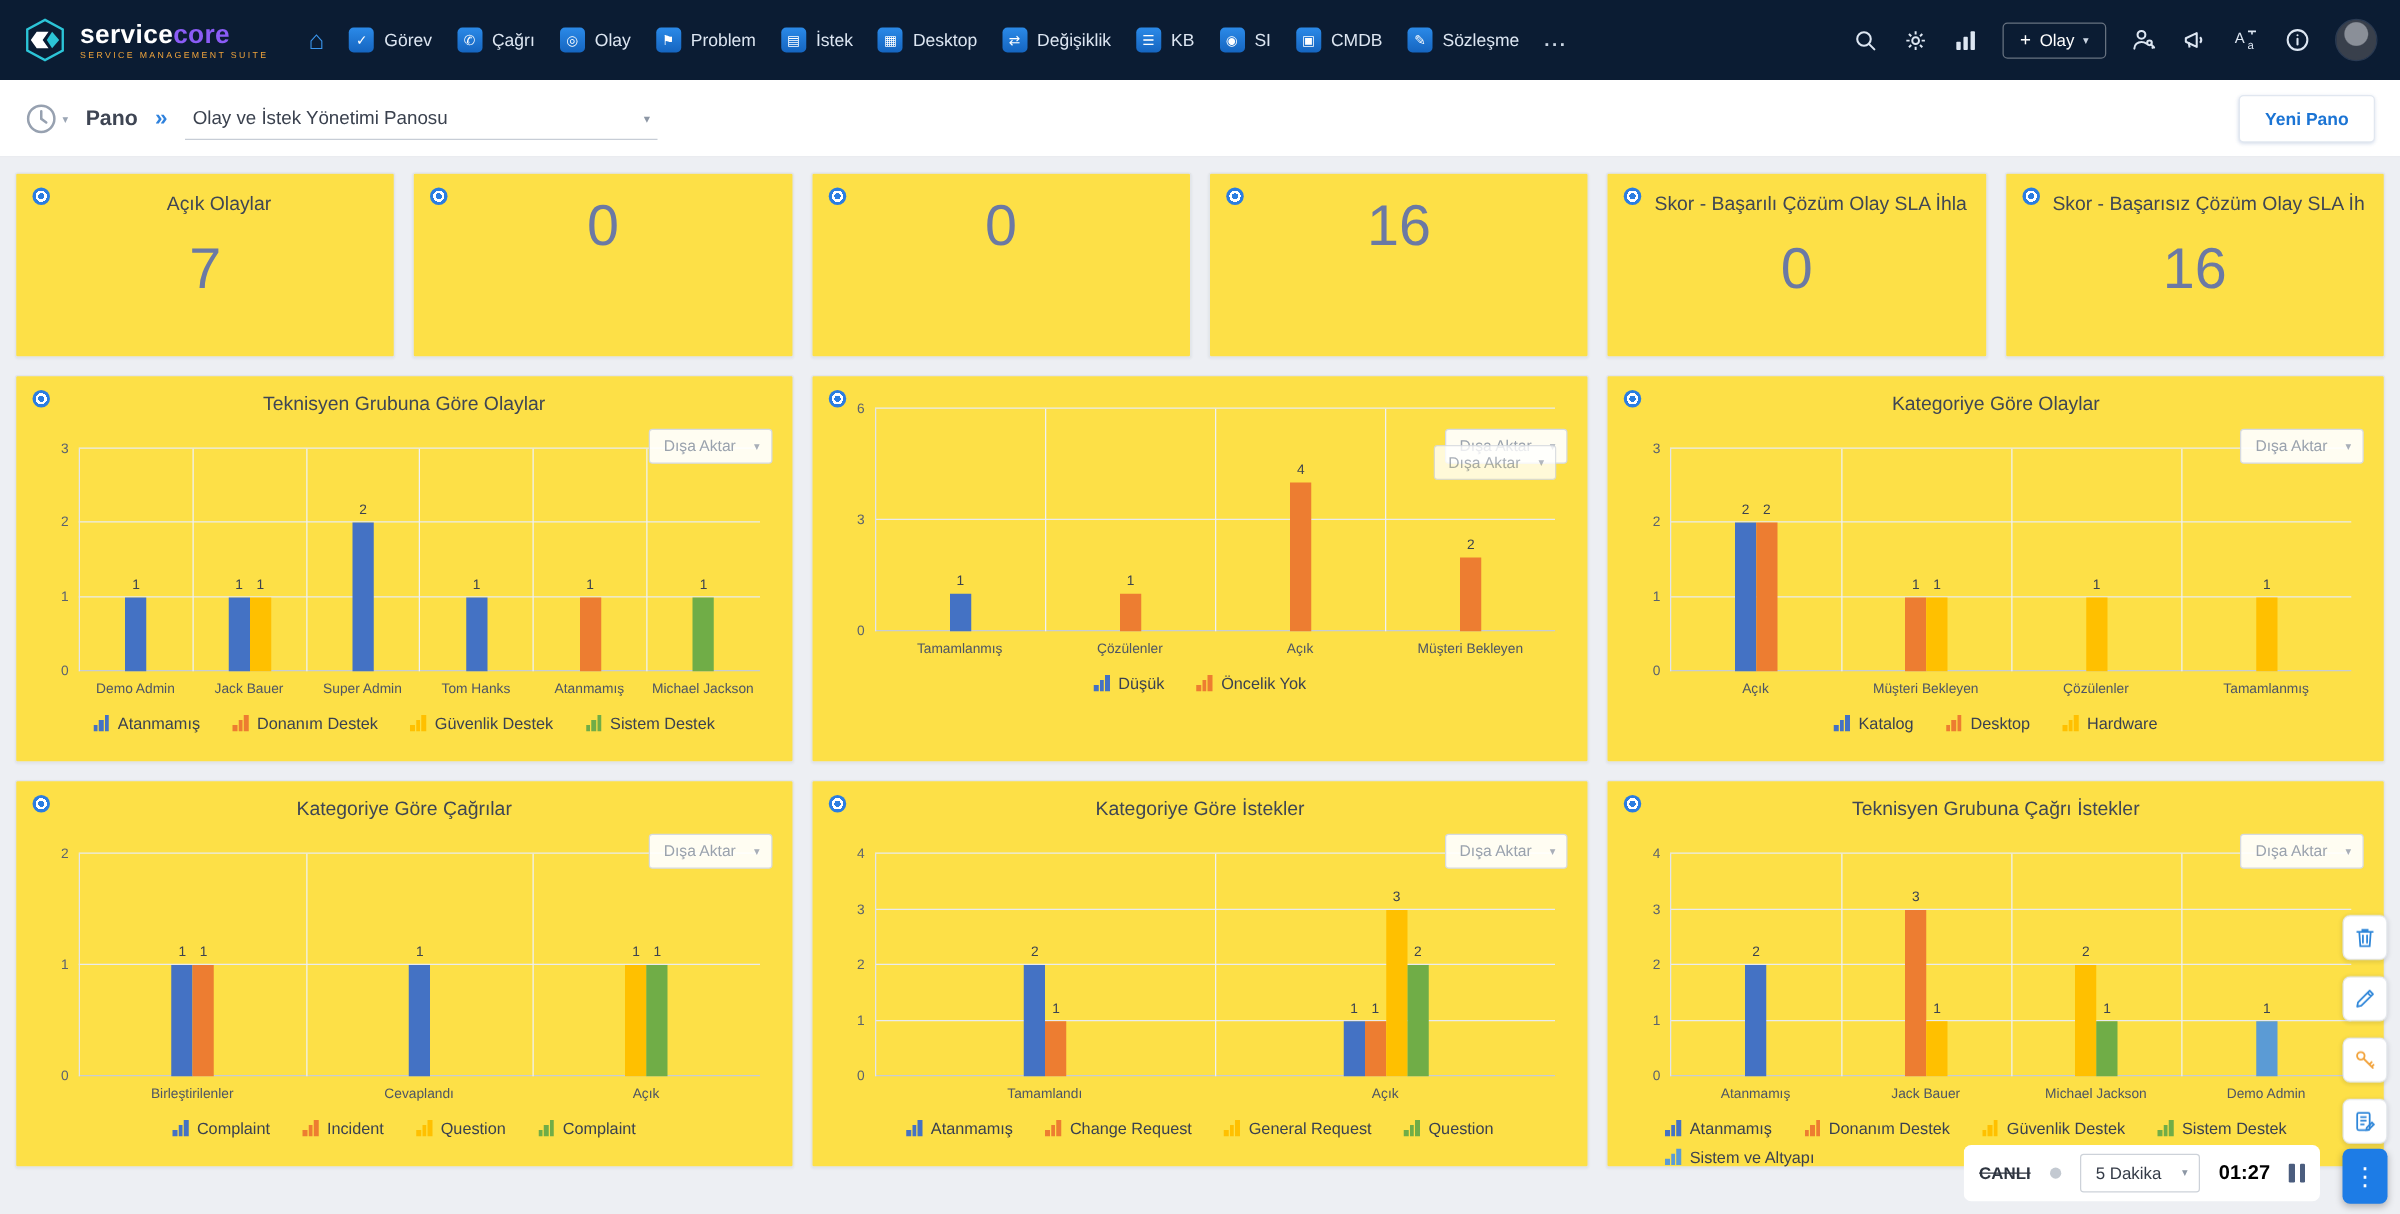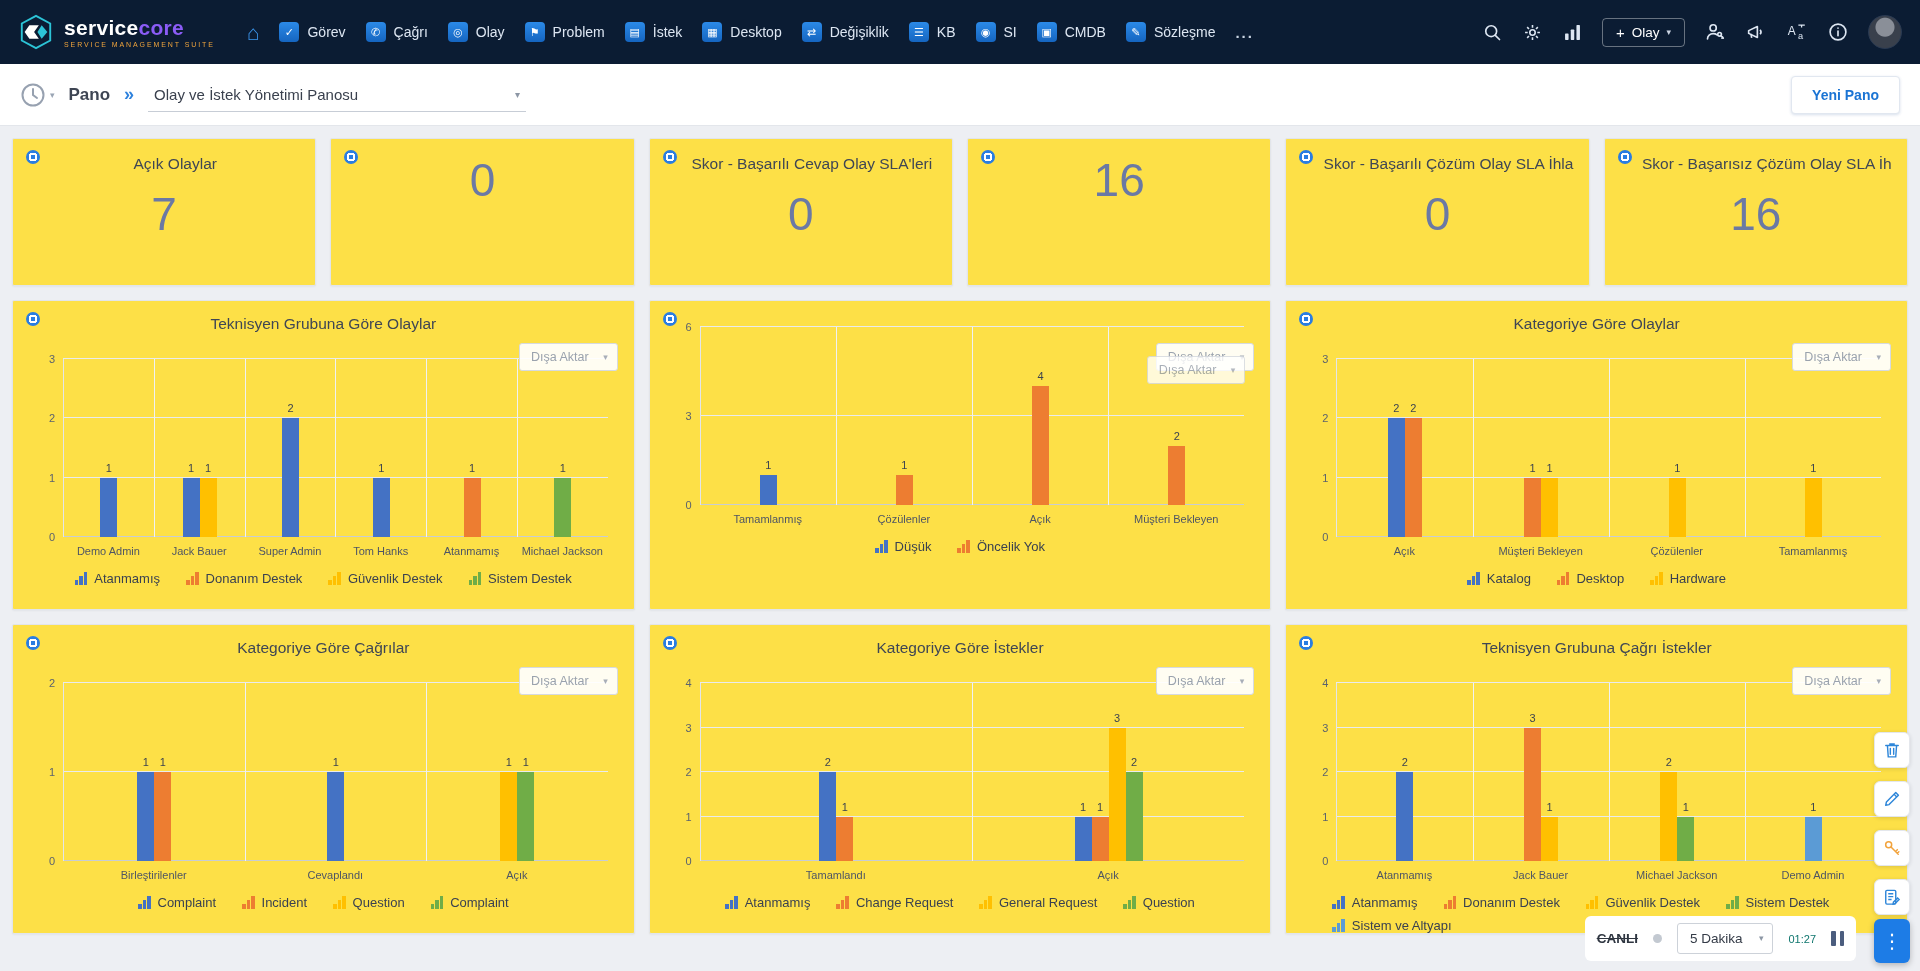--- a/index.html
+++ b/index.html
@@ -97,21 +97,21 @@
               justify-content:center; cursor:pointer; }
 
   
   .live-controls { position:fixed; right:64px; bottom:10px; display:flex; align-items:center;
                    gap:15px; background:#fff; padding:7px 12px; border-radius:6px; }
   .live-label { font-size:13.5px; font-weight:bold; color:#2e3540; text-decoration:line-through; }
   .live-dot { width:9px; height:9px; border-radius:50%; background:#c3c9d1; }
   .interval-select { position:relative; border:1px solid #cdd2d9; background:#fff; border-radius:3px;
                      padding:7px 30px 7px 12px; font-size:13.5px; color:#343b47; cursor:pointer; }
   .interval-select .caret { position:absolute; right:9px; top:9px; font-size:9px; color:#8d97a5; }
-  .timer { font-size:11px; font-weight:normal; color:#0f766e; }
+  .timer { font-size:16px; font-weight:bold; color:#000000; }
   .pause { display:inline-flex; gap:4px; cursor:pointer; }
   .pause i { width:4.5px; height:15px; background:#4b5d7e; border-radius:1px; display:block; }
   .kebab { position:fixed; right:10px; bottom:8px; width:36px; height:44px; background:#1d7ce6;
            border:none; border-radius:6px; color:#fff; font-size:20px; cursor:pointer;
            box-shadow:0 2px 6px rgba(0,0,0,.25); }
 </style>
 </head>
 <body>
 
 <header class="navbar">
@@ -258,21 +258,20 @@
         <span class="card-icon"></span>
         <div class="kpi-title">Açık Olaylar</div>
         <div class="kpi-value">7</div>
       </div>
       <div class="card kpi-card">
         <span class="card-icon"></span>
         <div class="kpi-value">0</div>
       </div>
       <div class="card kpi-card">
         <span class="card-icon"></span>
-        <div class="kpi-title">Skor - Başarılı Cevap Olay SLA'leri</div>
         <div class="kpi-value">0</div>
       </div>
       <div class="card kpi-card">
         <span class="card-icon"></span>
         <div class="kpi-value">16</div>
       </div>
       <div class="card kpi-card">
         <span class="card-icon"></span>
         <div class="kpi-title">Skor - Başarılı Çözüm Olay SLA İhla</div>
         <div class="kpi-value">0</div>

